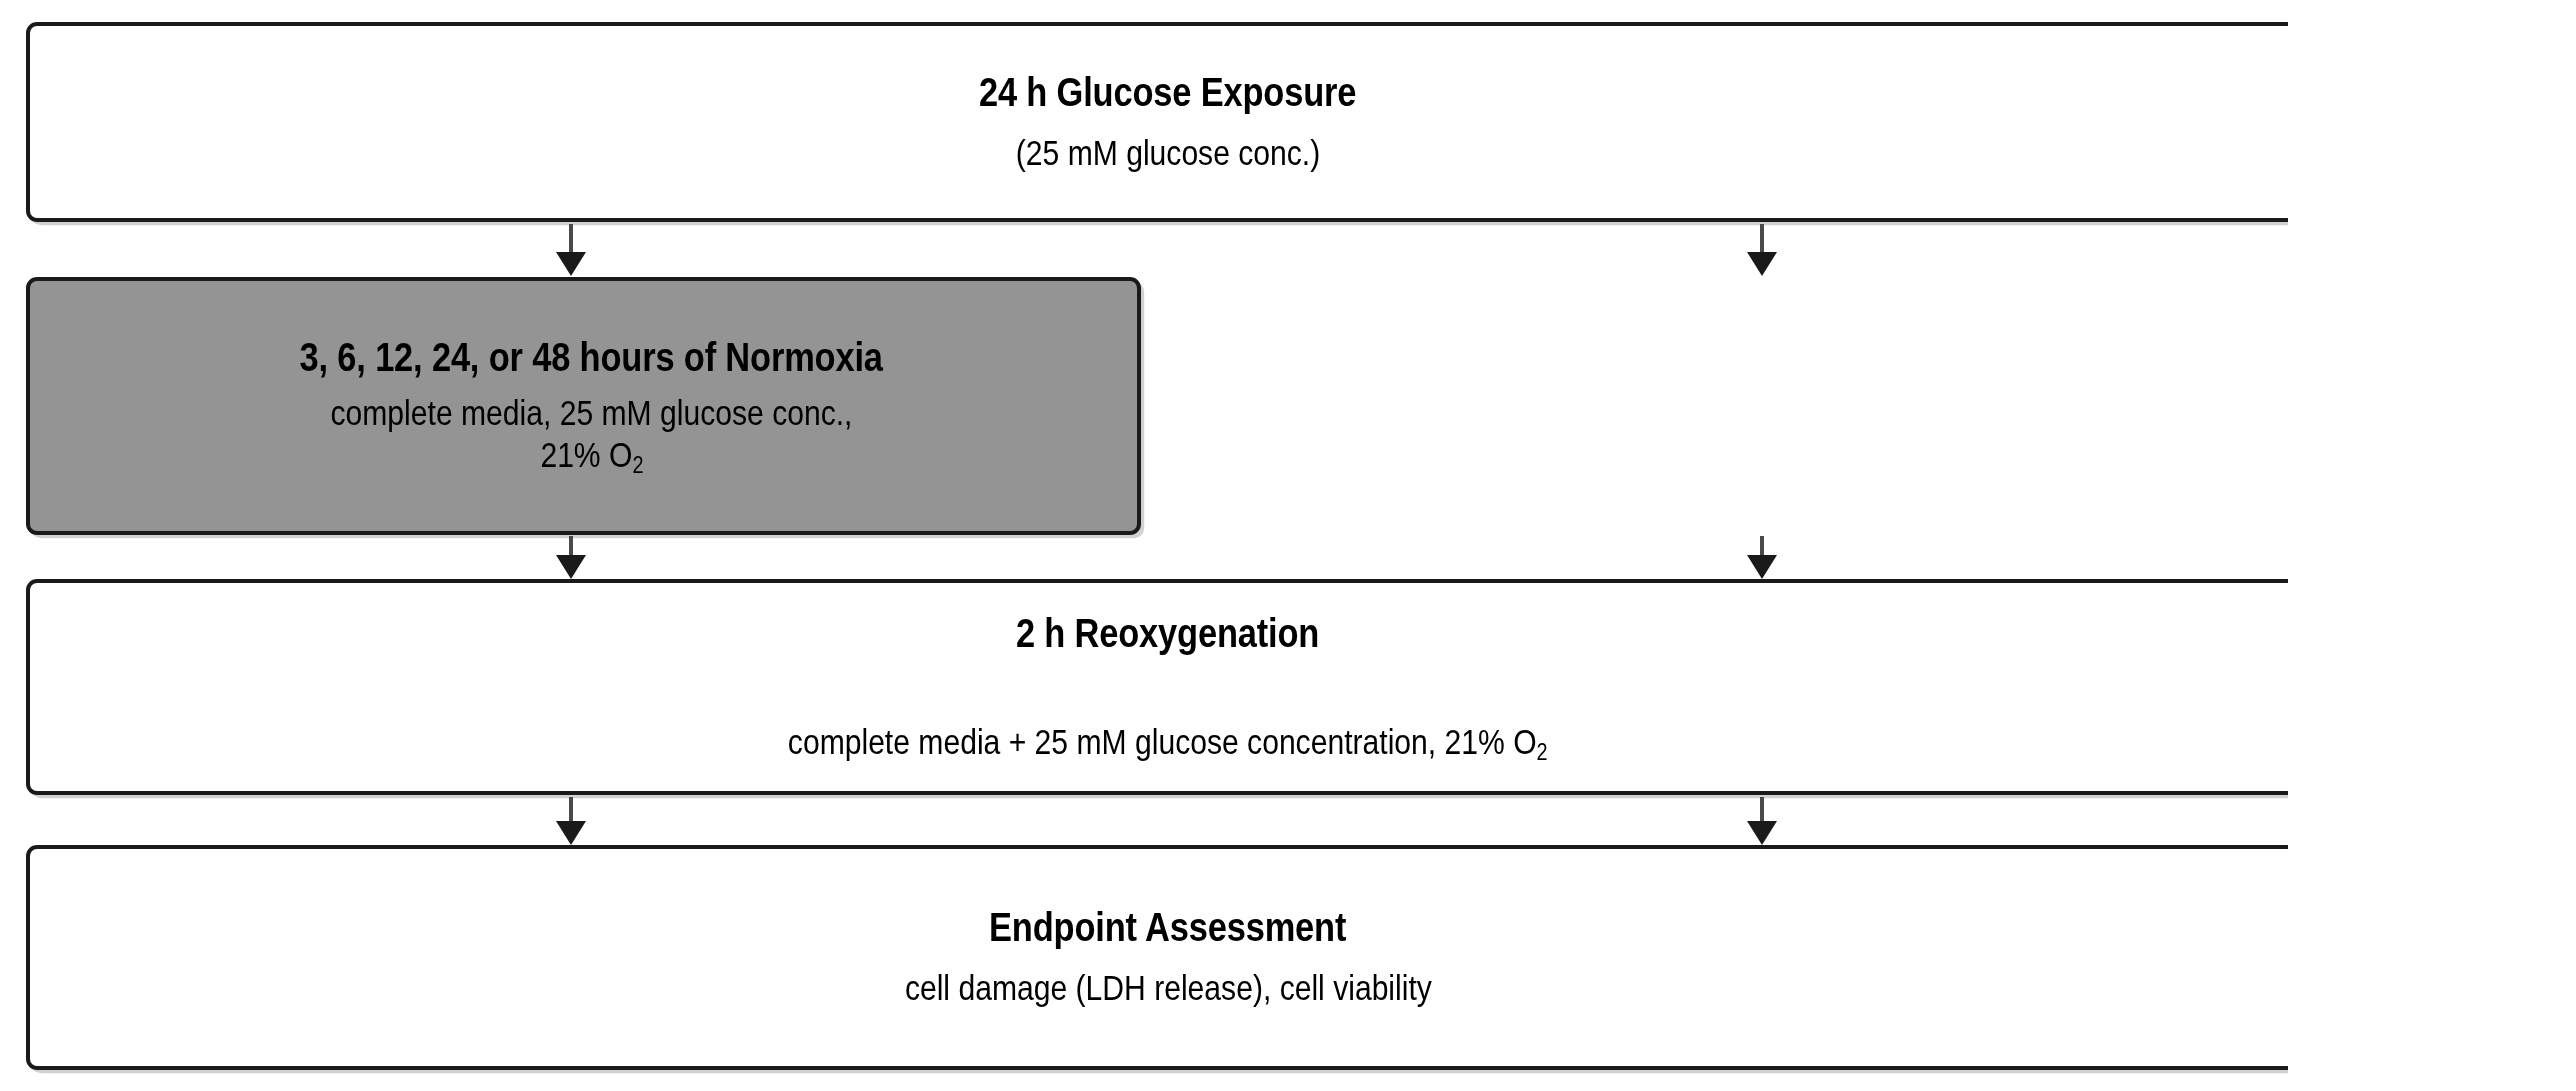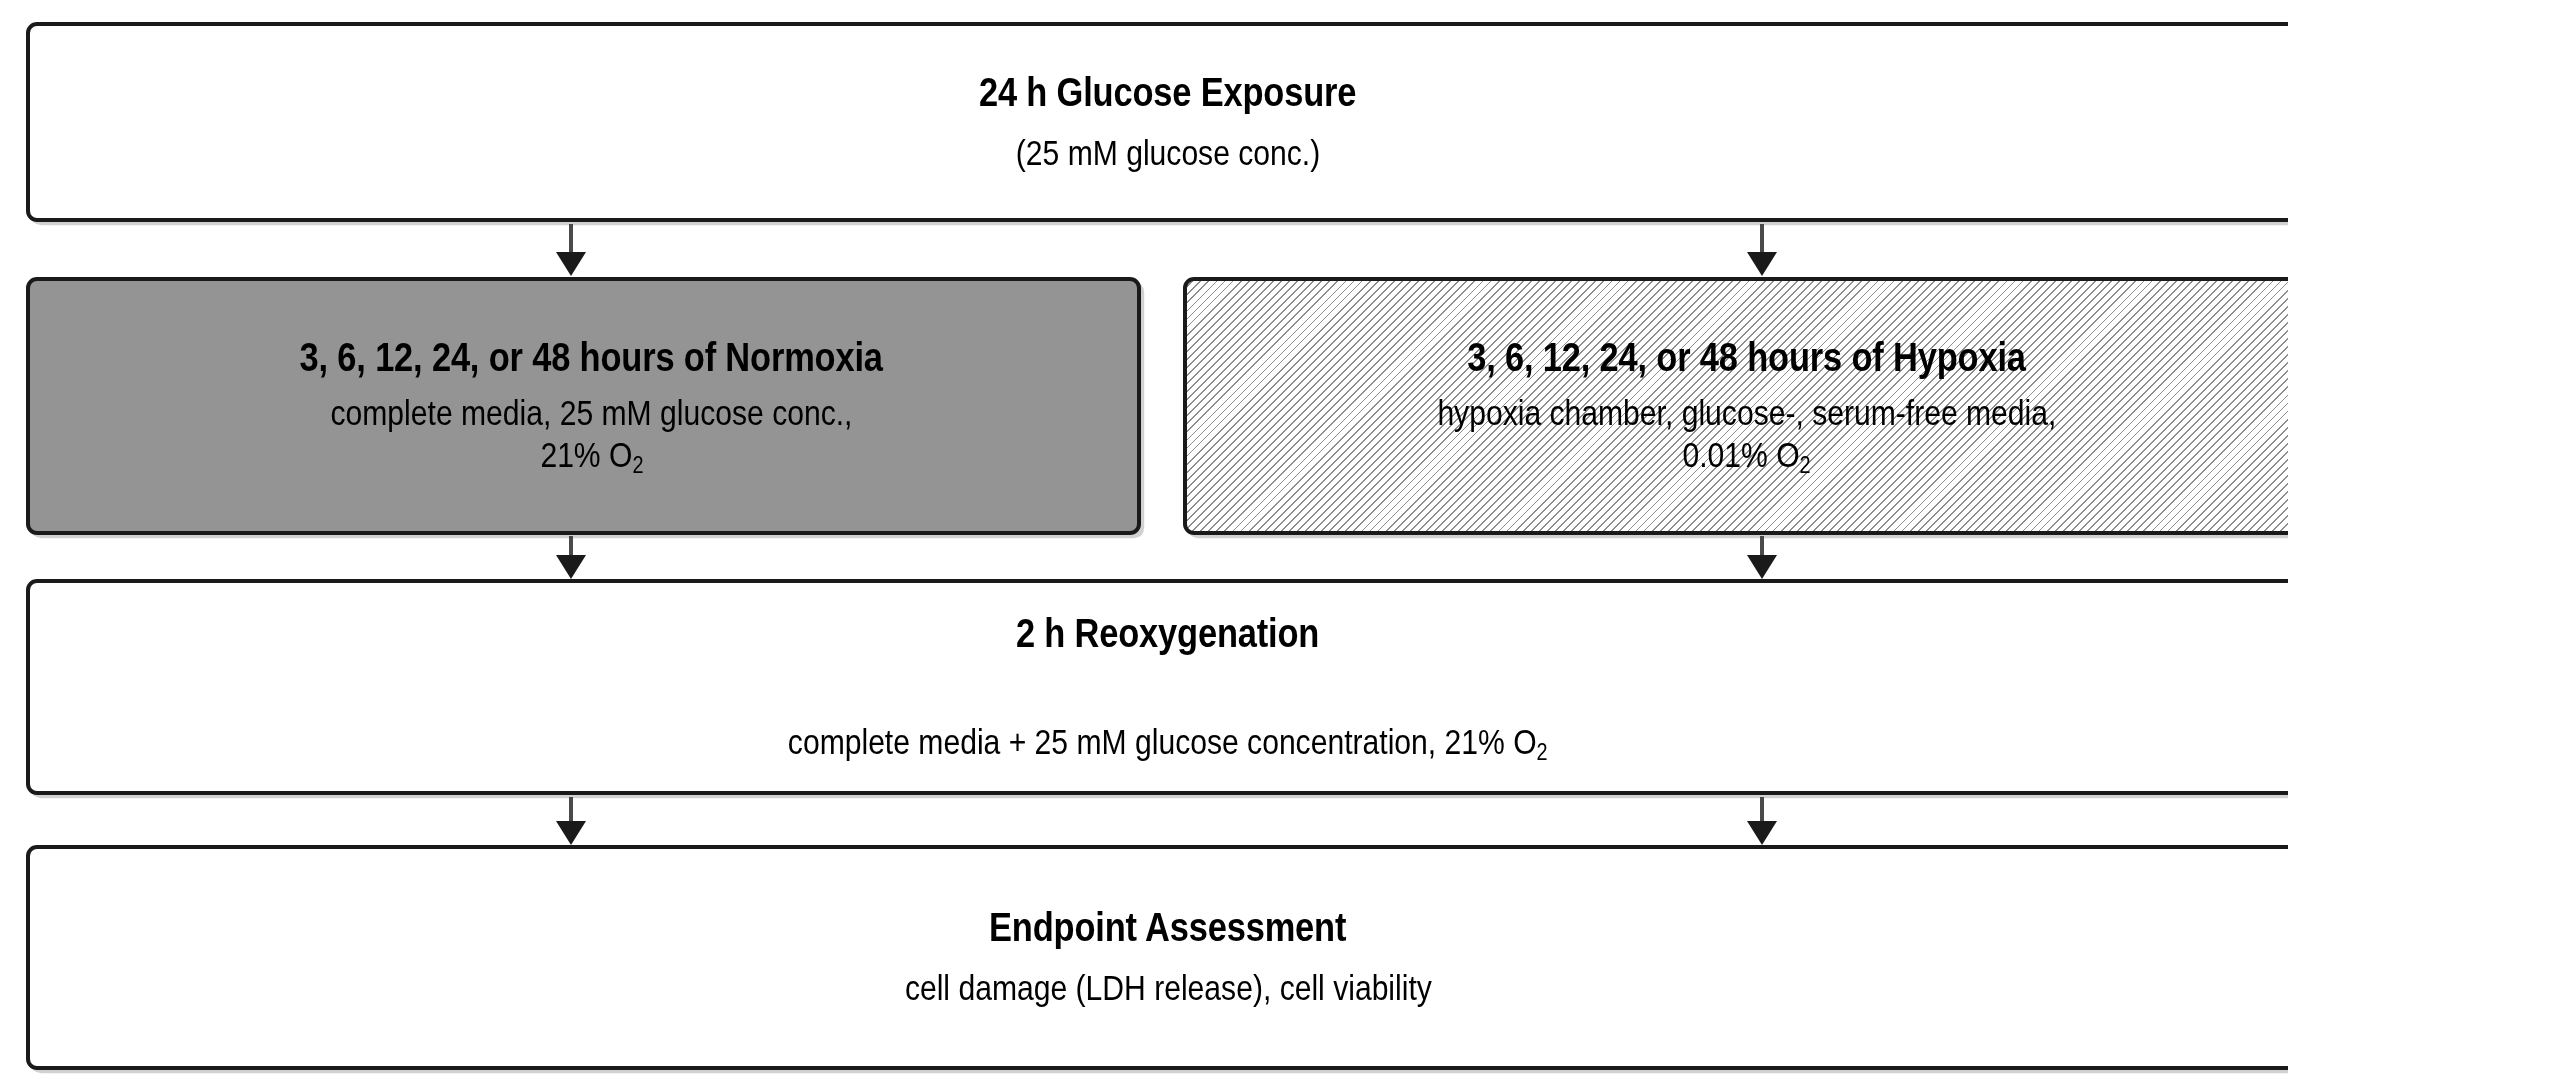--- a/index.html
+++ b/index.html
@@ -176,28 +176,20 @@
 
   <div class="flow-box" id="box-normoxia">
     <div class="box-title">3, 6, 12, 24, or 48 hours of Normoxia</div>
     <div class="gap-sm"></div>
     <div class="box-sub">complete media, 25 mM glucose conc.,</div>
     <div class="box-sub">
       <span>21% O</span><sub>2</sub>
     </div>
   </div>
 
-  <div class="flow-box" id="box-hypoxia">
-    <div class="box-title">3, 6, 12, 24, or 48 hours of Hypoxia</div>
-    <div class="gap-sm"></div>
-    <div class="box-sub">hypoxia chamber, glucose-, serum-free media,</div>
-    <div class="box-sub">
-      <span>0.01% O</span><sub>2</sub>
-    </div>
-  </div>
 
   <div class="connector" id="connector-normoxia-to-reox">
     <div class="stem" style="height:20.7px"></div>
     <div class="head"></div>
   </div>
 
   <div class="connector" id="connector-hypoxia-to-reox">
     <div class="stem" style="height:20.7px"></div>
     <div class="head"></div>
   </div>

